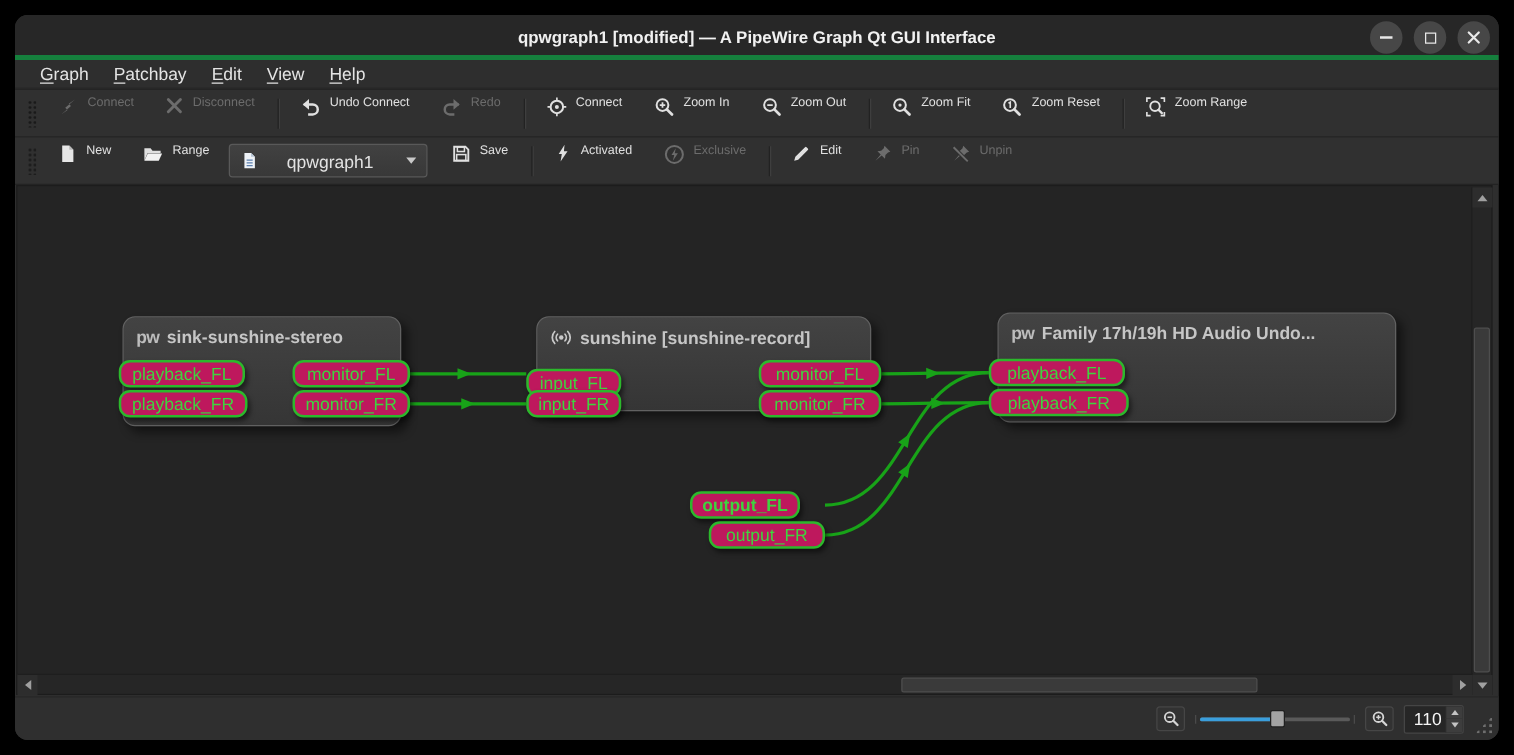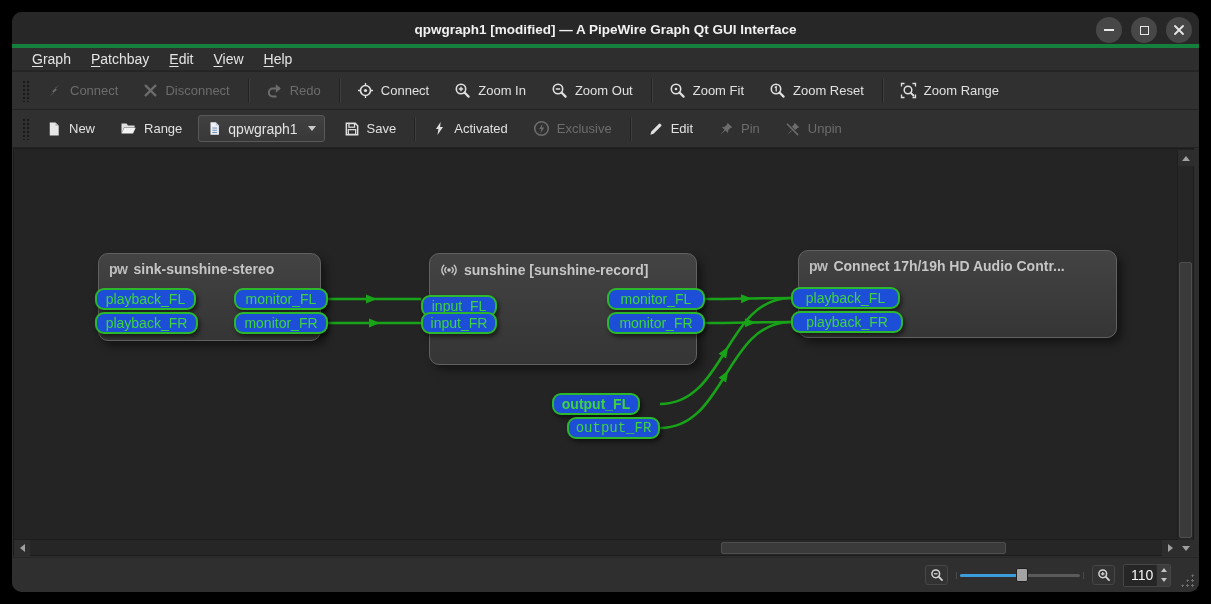--- a/index.html
+++ b/index.html
@@ -26,26 +26,26 @@
   .menu-item u { text-underline-offset:2px; text-decoration-thickness:1px; }
 
   
   .toolbar { position:absolute; left:0; width:100%; display:flex; align-items:center;
              background:#303030; border-top:1px solid #242424; padding-left:8px; }
   .toolbar1 { top:59px; height:38px; }
   .toolbar2 { top:97px; height:39px; border-bottom:1px solid #232323; }
   .grip { width:7px; height:22px; margin:0 8px 0 2px;
           background-image:radial-gradient(#191919 1px, transparent 1.2px);
           background-size:4px 4px; }
-  .tb-btn { display:flex; align-items:center; gap:7px; height:28px; padding:0 9px;
-            margin-right:7px; color:#e0e0e0; font-size:13px; border-radius:3px; white-space:nowrap; }
+  .tb-btn { display:flex; gap:7px; height:28px; padding:0 9px;
+            margin-right:7px; color:#e0e0e0; font-size:10px; border-radius:3px; white-space:nowrap; }
   .tb-btn.disabled { color:#6c6c6c; }
   .tb-sep { width:1px; height:24px; background:#222; box-shadow:1px 0 0 #3e3e3e; margin:0 8px 0 2px; }
   .tb-btn svg { flex:none; }
-  .dropdown-btn { display:flex; align-items:center; gap:6px; height:27px; padding:0 8px;
+  .dropdown-btn { display:flex; align-items:center; gap:22px; height:27px; padding:0 8px;
                   margin-right:10px; background:linear-gradient(#414141,#383838);
                   border:1px solid #595959; border-radius:3px; color:#e3e3e3; font-size:14px; }
   .caret-down { width:0; height:0; border-left:4px solid transparent; border-right:4px solid transparent;
                 border-top:5px solid #c9c9c9; margin-left:4px; }
 
   
   .canvas-frame { position:absolute; left:1px; top:136px; width:1181px; height:408px;
                   background:#242424; border:1px solid #1c1c1c; }
   .canvas { position:absolute; left:0; top:1px; width:1164px; height:390px; overflow:hidden; }
 
@@ -63,21 +63,21 @@
             background:#3a3a3a; border:1px solid #4e4e4e; border-radius:2px; }
   .hthumb { position:absolute; top:2px; height:12px; left:707px; width:285px;
             background:#3a3a3a; border:1px solid #4e4e4e; border-radius:2px; }
 
   
   .node { position:absolute; background:linear-gradient(180deg,#434343,#353535);
           border:1px solid #616161; border-radius:10px; box-shadow:5px 5px 8px rgba(0,0,0,.45); }
   .node-header { position:absolute; left:10px; top:7px; display:flex; align-items:center; gap:6px;
                  color:#c6c6c6; font-size:14px; font-weight:bold;justify-content:flex-end; }
   .pw-glyph { font-size:14px; font-weight:bold; color:#bdbdbd; letter-spacing:-0.5px; }
-  .port { position:absolute; height:22px; line-height:18px; background:#1d4ed8;
+  .port { position:absolute; height:22px; line-height:18px; background:#be185d;
           border:2px solid #2cb82c; border-radius:9px; color:#3fd33f; font-size:14px;
           text-align:center; box-shadow:2px 3px 4px rgba(0,0,0,.5); overflow:hidden; }
   .edges { position:absolute; left:0; top:0; pointer-events:none; }
   .edges path { stroke:#18a318; stroke-width:2.6; fill:none; }
   .edges polygon { fill:#18a318; }
 
   
   .statusbar { position:absolute; left:0; bottom:0; width:100%; height:35px; background:#2f2f2f;
                border-top:1px solid #272727; display:flex; align-items:center;
                justify-content:flex-end; padding-right:28px; gap:8px; }
@@ -138,20 +138,27 @@
         </svg>
       <span>Connect</span>
     </div>
     <div class="tb-btn disabled">
       <svg width="15" height="15" viewBox="0 0 17 17">
           <path d="M3,3 L14,14 M14,3 L3,14" stroke="currentColor" stroke-width="2.6" stroke-linecap="round"></path>
         </svg>
       <span>Disconnect</span>
     </div>
     <div class="tb-sep"></div>
+    <div class="tb-btn">
+      <svg width="17" height="17" viewBox="0 0 17 17">
+          <path d="M3,6.5 h7.2 a4,4 0 0 1 0,8 H6.5" stroke="currentColor" stroke-width="2" fill="none"></path>
+          <path d="M7.2,2.2 L2.2,6.5 L7.2,10.8 Z" fill="currentColor"></path>
+        </svg>
+      <span>Undo Connect</span>
+    </div>
     <div class="tb-btn disabled">
       <svg width="17" height="17" viewBox="0 0 17 17">
           <path d="M14,6.5 H6.8 a4,4 0 0 0 0,8 H10.5" stroke="currentColor" stroke-width="2" fill="none"></path>
           <path d="M9.8,2.2 L14.8,6.5 L9.8,10.8 Z" fill="currentColor"></path>
         </svg>
       <span>Redo</span>
     </div>
     <div class="tb-sep"></div>
     <div class="tb-btn">
       <svg width="17" height="17" viewBox="0 0 17 17">
@@ -297,45 +304,45 @@
         <div class="node-header">
           <span class="pw-glyph">pw</span>
           <span>sink-sunshine-stereo</span>
         </div>
       </div>
       <div class="port" style="left:81px; top:138px; width:101px;">playback_FL</div>
       <div class="port" style="left:81px; top:162px; width:103px;">playback_FR</div>
       <div class="port" style="left:220px; top:138px; width:94px;">monitor_FL</div>
       <div class="port" style="left:220px; top:162px; width:94px;">monitor_FR</div>
 
-      <div class="node" style="left:415px; top:103px; width:268px; height:112px;">
+      <div class="node" style="left:415px; top:103px; width:268px; height:76px;">
         <div class="node-header">
           <svg width="18" height="18" viewBox="0 0 18 18">
               <circle cx="9" cy="9" r="1.8" fill="#c8c8c8"></circle>
               <path d="M6,6.4 a3.8,3.8 0 0 0 0,5.2 M12,6.4 a3.8,3.8 0 0 1 0,5.2 M3.8,4.2 a6.8,6.8 0 0 0 0,9.6 M14.2,4.2 a6.8,6.8 0 0 1 0,9.6" stroke="#c8c8c8" stroke-width="1.4" fill="none" stroke-linecap="round"></path>
             </svg>
           <span>sunshine [sunshine-record]</span>
         </div>
       </div>
       <div class="port" style="left:407px; top:145px; width:76px;">input_FL</div>
       <div class="port" style="left:407px; top:162px; width:76px;">input_FR</div>
       <div class="port" style="left:593px; top:138px; width:98px;">monitor_FL</div>
       <div class="port" style="left:593px; top:162px; width:98px;">monitor_FR</div>
 
       <div class="node" style="left:784px; top:100px; width:319px; height:88px;">
         <div class="node-header">
           <span class="pw-glyph">pw</span>
-          <span>Connect 17h/19h HD Audio Contr...</span>
+          <span>Family 17h/19h HD Audio Undo...</span>
         </div>
       </div>
       <div class="port" style="left:777px; top:137px; width:109px;">playback_FL</div>
       <div class="port" style="left:777px; top:161px; width:112px;">playback_FR</div>
 
       <div class="port" style="left:538px; top:243px; width:88px;font-weight:bold;">output_FL</div>
-      <div class="port" style="left:553px; top:267px; width:93px;font-family:Liberation Mono, monospace;">output_FR</div>
+      <div class="port" style="left:553px; top:267px; width:93px;">output_FR</div>
     </div>
 
     <div class="vscroll">
       <div class="scroll-btn" style="top:0; left:0;">
           <div class="tri-up"></div>
         </div>
       <div class="vthumb"></div>
       <div class="scroll-btn" style="bottom:0; left:0;">
           <div class="tri-down"></div>
         </div>

